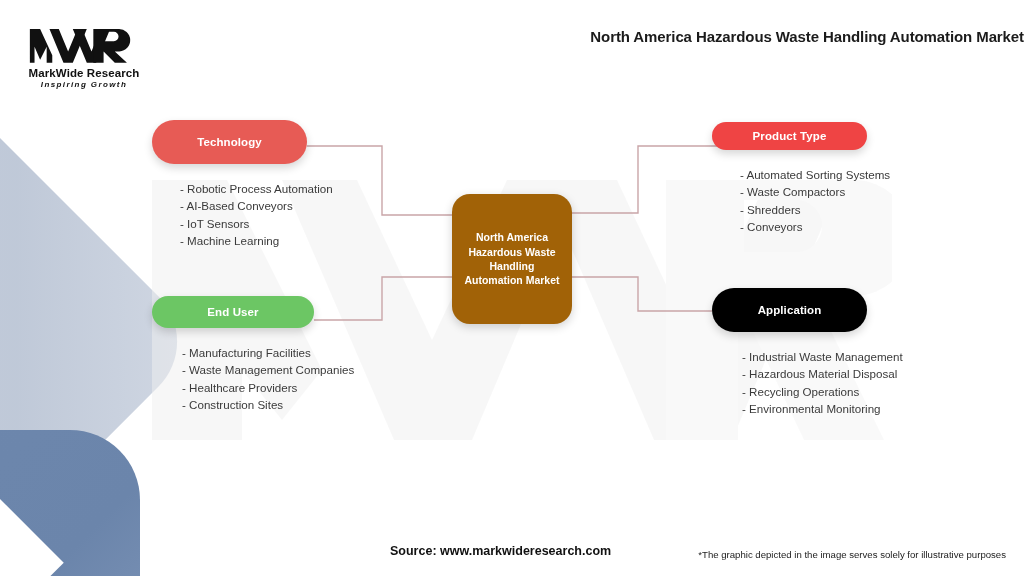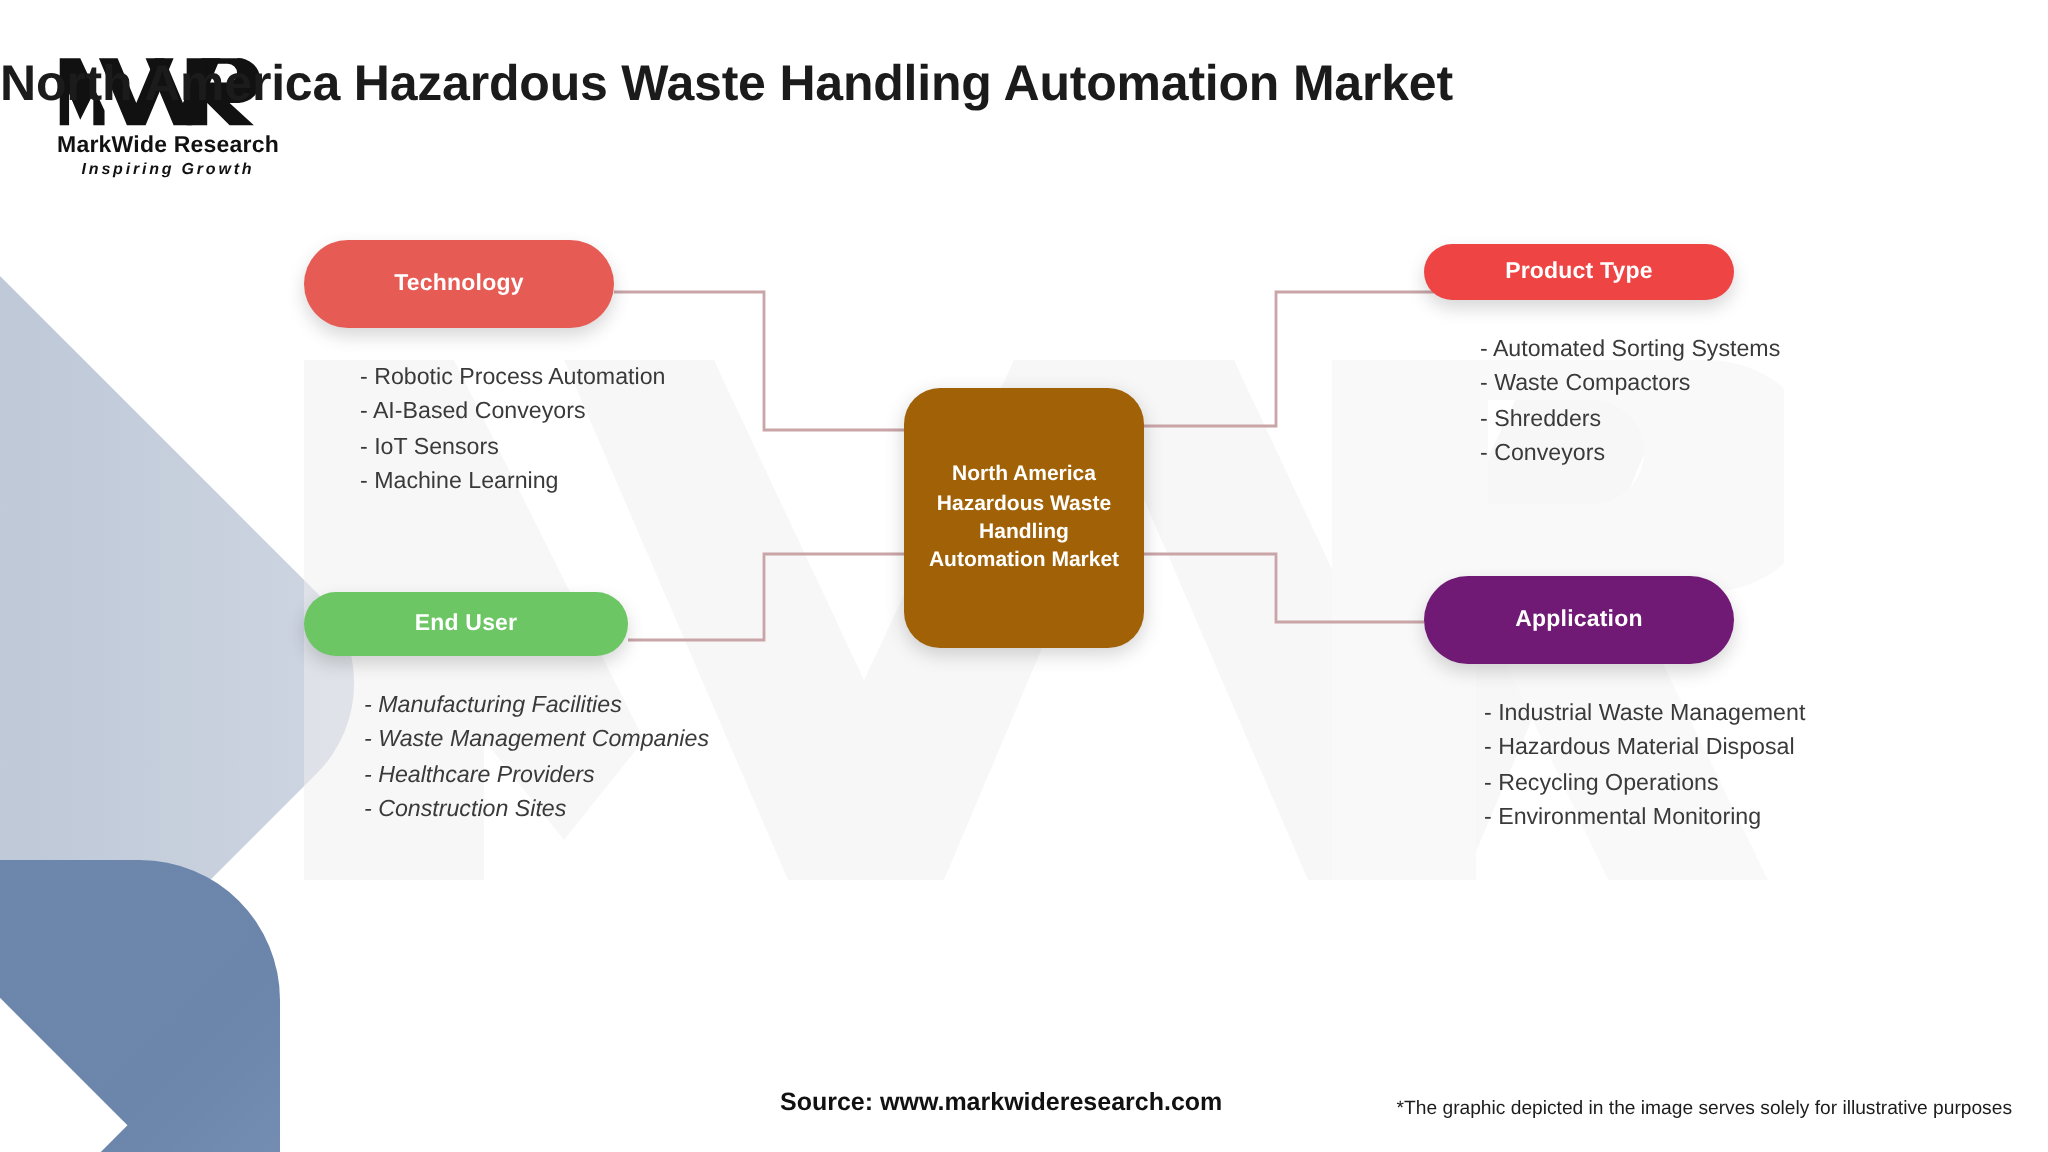--- a/index.html
+++ b/index.html
@@ -58,22 +58,22 @@
   .logo-name{
     font-size:11.5px;font-weight:bold;color:#111;letter-spacing:.1px;
     margin-top:1px;white-space:nowrap;
   }
   .logo-tag{
     font-size:8px;font-weight:bold;color:#111;letter-spacing:1.4px;
     margin-top:1px;white-space:nowrap;font-style:italic;
   }
   .page-title{
     position:absolute;left:0;right:0;top:28px;
-    text-align:left;
-    font-size:25px;font-weight:bold;color:#1b1b1b;
+    text-align:right;
+    font-size:15px;font-weight:bold;color:#1b1b1b;
     letter-spacing:-.1px;z-index:5;
   }
 
   
   .connectors{position:absolute;inset:0;z-index:1;pointer-events:none;}
 
   
   .center-node{
     position:absolute;
     left:452px;top:194px;width:120px;height:130px;
@@ -108,24 +108,24 @@
   #cat-technology{left:152px;top:120px;}
   #cat-technology .cat-pill{width:155px;height:44px;background:#e75b55;}
   #cat-technology .cat-items{margin-left:28px;}
 
   #cat-producttype{left:712px;top:122px;}
   #cat-producttype .cat-pill{width:155px;height:28px;background:#ef4444;}
   #cat-producttype .cat-items{margin-left:28px;}
 
   #cat-enduser{left:152px;top:296px;}
   #cat-enduser .cat-pill{width:162px;height:32px;background:#6cc664;}
-  #cat-enduser .cat-items{margin-left:30px;font-style:italic;}
+  #cat-enduser .cat-items{margin-left:30px;}
 
   #cat-application{left:712px;top:288px;}
-  #cat-application .cat-pill{width:155px;height:44px;background:#701a75;}
+  #cat-application .cat-pill{width:155px;height:44px;background:#000000;}
   #cat-application .cat-items{margin-left:30px;}
 
   
   .footer-source{
     position:absolute;left:390px;top:544px;z-index:5;
     font-size:12.5px;font-weight:bold;color:#111;
   }
   .footer-note{
     position:absolute;right:18px;top:549px;z-index:5;
     font-size:9.6px;color:#1c1c1c;white-space:nowrap;

